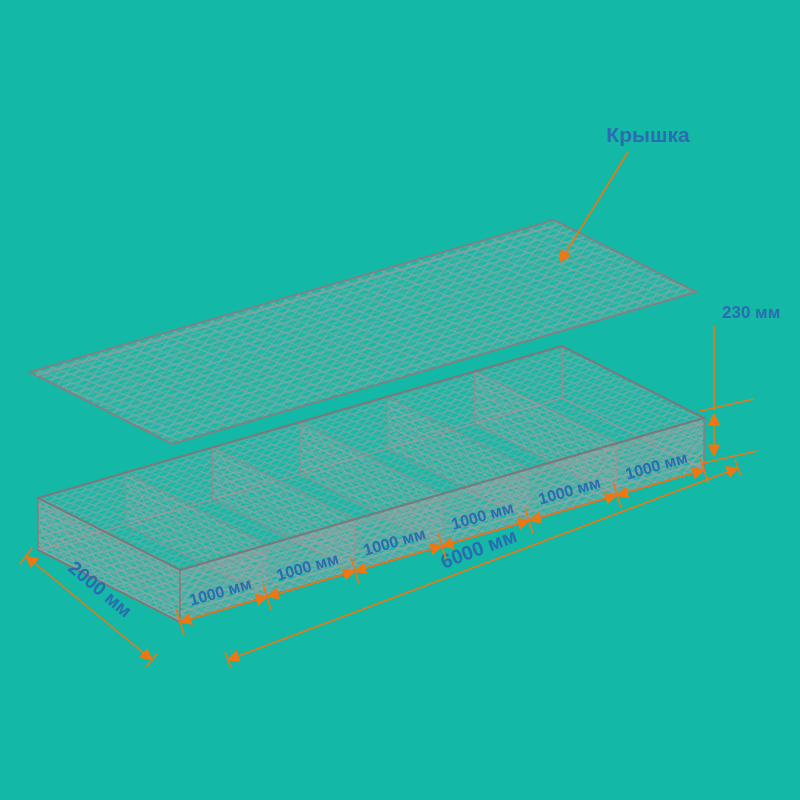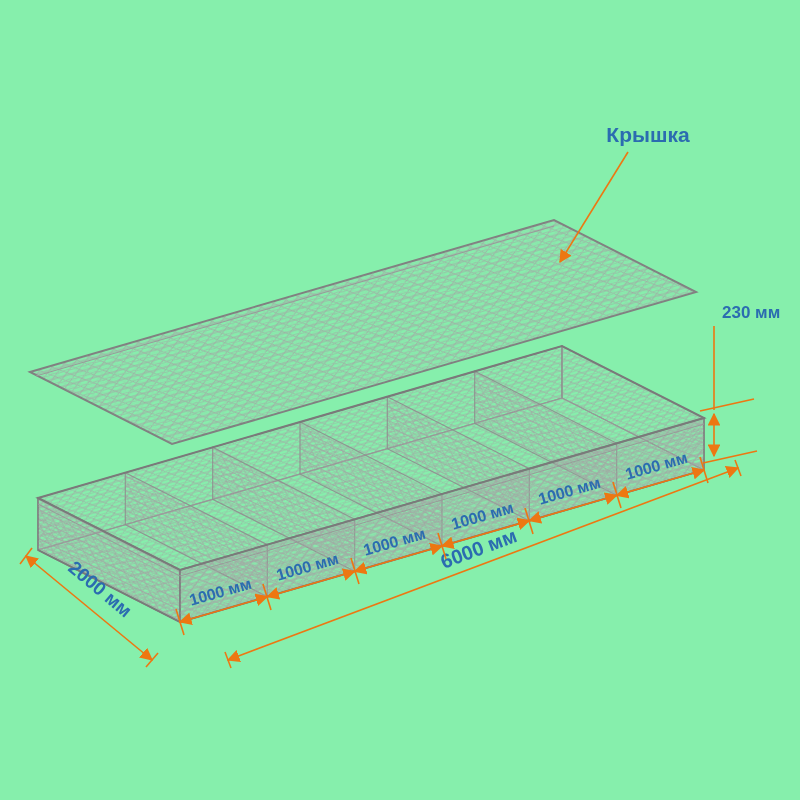--- a/index.html
+++ b/index.html
@@ -1,16 +1,16 @@
 <!DOCTYPE html>
 <html><head>
 <meta charset="utf-8">
 <style>
   html,body{margin:0;padding:0;background:#ffffff;}
-  .stage{width:800px;height:800px;position:relative;background:#86efac;overflow:hidden;
+  .stage{width:800px;height:800px;position:relative;background:#14b8a6;overflow:hidden;
          font-family:"Liberation Sans", sans-serif;}
   svg{display:block;}
   .lbl{font-family:"Liberation Sans", sans-serif;font-weight:bold;fill:#2b6cb0;}
   .lbl-lg{font-size:21px;}
   .lbl-md{font-size:19px;}
   .lbl-sm{font-size:16px;}
   .dim{stroke:#ed7712;stroke-width:1.6;fill:none;}
   .edge{stroke:#7a7a7a;fill:none;}
 </style>
 </head>

